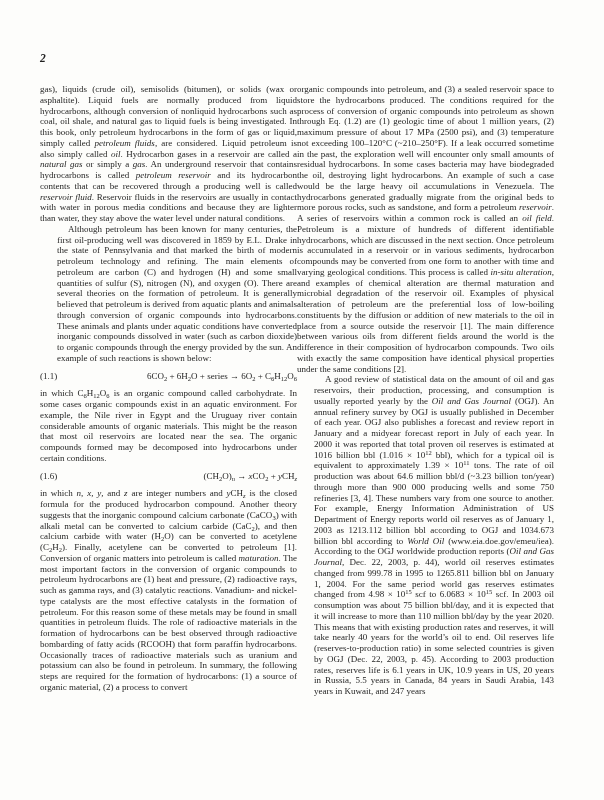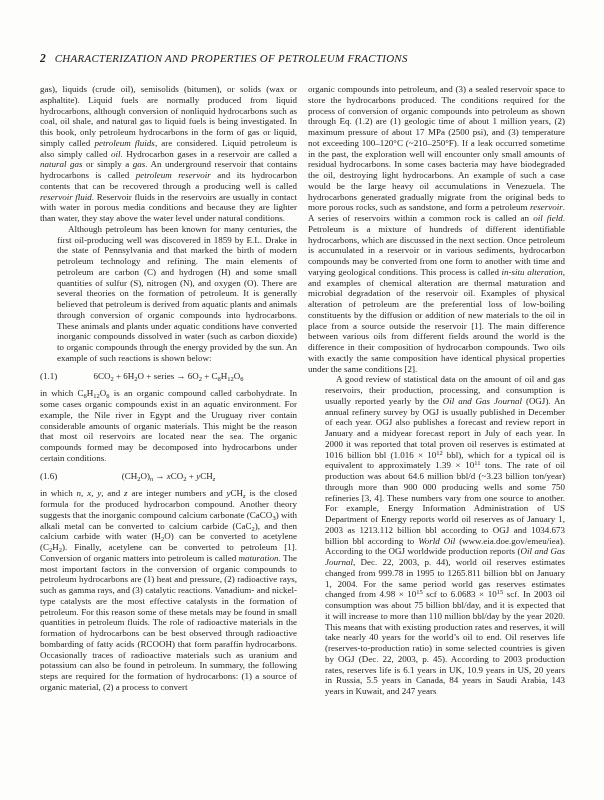--- a/index.html
+++ b/index.html
@@ -22,45 +22,44 @@
     margin:0 0 20px 0;
     white-space:nowrap;
   }
   .pagenum {
     font-weight:bold; font-style:italic;
     font-size:11.5px; margin-right:9px;
   }
   .runtitle {
     font-style:italic; font-size:11px; letter-spacing:0.25px;
   }
-  .columns { display:flex; gap:11px; }
+  .columns { display:flex; }
   .col {
     width:257px; flex:0 0 257px;
     font-size:9px; line-height:10.75px;
     text-align:justify;
   }
   .para { margin:0; }
   .para.indent { text-indent:11px;margin-left:17px; }
   .equation {
-    position:relative; text-align:center;
+    position:relative; text-align:right;
     margin:7px 0;
   }
   .eq-label { position:absolute; left:0; }
   sub, sup { font-size:6.5px; line-height:0; }
   sub { vertical-align:-1.8px; }
   sup { vertical-align:3px; }
   .it { font-style:italic; }
 </style>
 </head>
 <body>
 
 <div class="page">
   <div class="header">
     <span class="pagenum">2</span>
-    <span class="runtitle">CHARACTERIZATION AND PROPERTIES OF PETROLEUM FRACTIONS</span>
   </div>
   <div class="columns">
     <div class="col">
         <p class="para"><span>gas), liquids (crude oil), semisolids (bitumen), or solids (wax or asphaltite). Liquid fuels are normally produced from liquid hydrocarbons, although conversion of nonliquid hydrocarbons such as coal, oil shale, and natural gas to liquid fuels is being investigated. In this book, only petroleum hydrocarbons in the form of gas or liquid, simply called </span><span class="it">petroleum fluids</span><span>, are considered. Liquid petroleum is also simply called </span><span class="it">oil</span><span>. Hydrocarbon gases in a reservoir are called a </span><span class="it">natural gas</span><span> or simply a </span><span class="it">gas</span><span>. An underground reservoir that contains hydrocarbons is called </span><span class="it">petroleum reservoir</span><span> and its hydrocarbon contents that can be recovered through a producing well is called </span><span class="it">reservoir fluid</span><span>. Reservoir fluids in the reservoirs are usually in contact with water in porous media conditions and because they are lighter than water, they stay above the water level under natural conditions.</span></p>
         <p class="para indent"><span>Although petroleum has been known for many centuries, the first oil-producing well was discovered in 1859 by E.L. Drake in the state of Pennsylvania and that marked the birth of modern petroleum technology and refining. The main elements of petroleum are carbon (C) and hydrogen (H) and some small quantities of sulfur (S), nitrogen (N), and oxygen (O). There are several theories on the formation of petroleum. It is generally believed that petroleum is derived from aquatic plants and animals through conversion of organic compounds into hydrocarbons. These animals and plants under aquatic conditions have converted inorganic compounds dissolved in water (such as carbon dioxide) to organic compounds through the energy provided by the sun. An example of such reactions is shown below:</span></p>
         <div class="equation"><span class="eq-label">(1.1)</span><span><span>6CO</span><sub>2</sub><span> + 6H</span><sub>2</sub><span>O + series → 6O</span><sub>2</sub><span> + C</span><sub>6</sub><span>H</span><sub>12</sub><span>O</span><sub>6</sub></span></div>
         <p class="para"><span>in which C</span><sub>6</sub><span>H</span><sub>12</sub><span>O</span><sub>6</sub><span> is an organic compound called carbohydrate. In some cases organic compounds exist in an aquatic environment. For example, the Nile river in Egypt and the Uruguay river contain considerable amounts of organic materials. This might be the reason that most oil reservoirs are located near the sea. The organic compounds formed may be decomposed into hydrocarbons under certain conditions.</span></p>
         <div class="equation"><span class="eq-label">(1.6)</span><span><span>(CH</span><sub>2</sub><span>O)</span><sub class="it">n</sub><span> → </span><span class="it">x</span><span>CO</span><sub>2</sub><span> + </span><span class="it">y</span><span>CH</span><sub class="it">z</sub></span></div>
         <p class="para"><span>in which </span><span class="it">n</span><span>, </span><span class="it">x</span><span>, </span><span class="it">y</span><span>, and </span><span class="it">z</span><span> are integer numbers and </span><span class="it">y</span><span>CH</span><sub class="it">z</sub><span> is the closed formula for the produced hydrocarbon compound. Another theory suggests that the inorganic compound calcium carbonate (CaCO</span><sub>3</sub><span>) with alkali metal can be converted to calcium carbide (CaC</span><sub>2</sub><span>), and then calcium carbide with water (H</span><sub>2</sub><span>O) can be converted to acetylene (C</span><sub>2</sub><span>H</span><sub>2</sub><span>). Finally, acetylene can be converted to petroleum [1]. Conversion of organic matters into petroleum is called </span><span class="it">maturation</span><span>. The most important factors in the conversion of organic compounds to petroleum hydrocarbons are (1) heat and pressure, (2) radioactive rays, such as gamma rays, and (3) catalytic reactions. Vanadium- and nickel-type catalysts are the most effective catalysts in the formation of petroleum. For this reason some of these metals may be found in small quantities in petroleum fluids. The role of radioactive materials in the formation of hydrocarbons can be best observed through radioactive bombarding of fatty acids (RCOOH) that form paraffin hydrocarbons. Occasionally traces of radioactive materials such as uranium and potassium can also be found in petroleum. In summary, the following steps are required for the formation of hydrocarbons: (1) a source of organic material, (2) a process to convert</span></p>
       </div>

